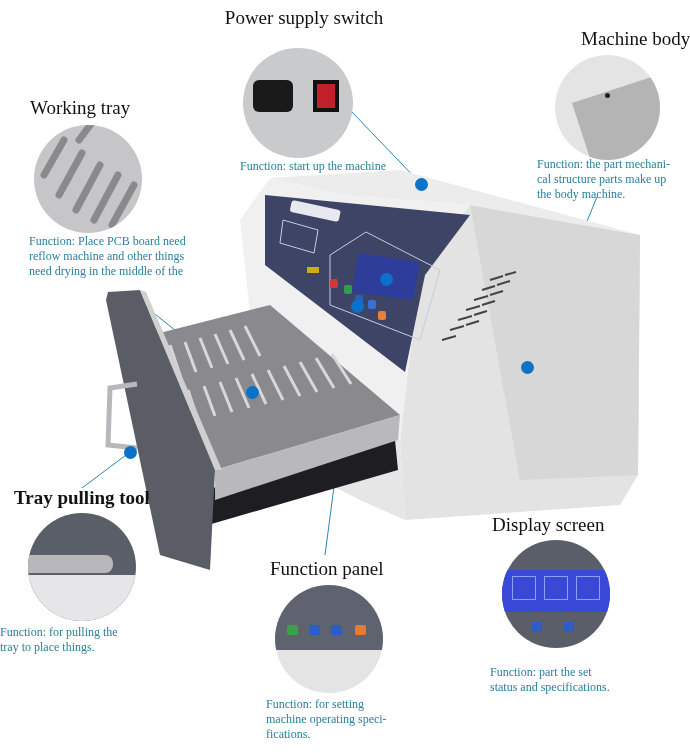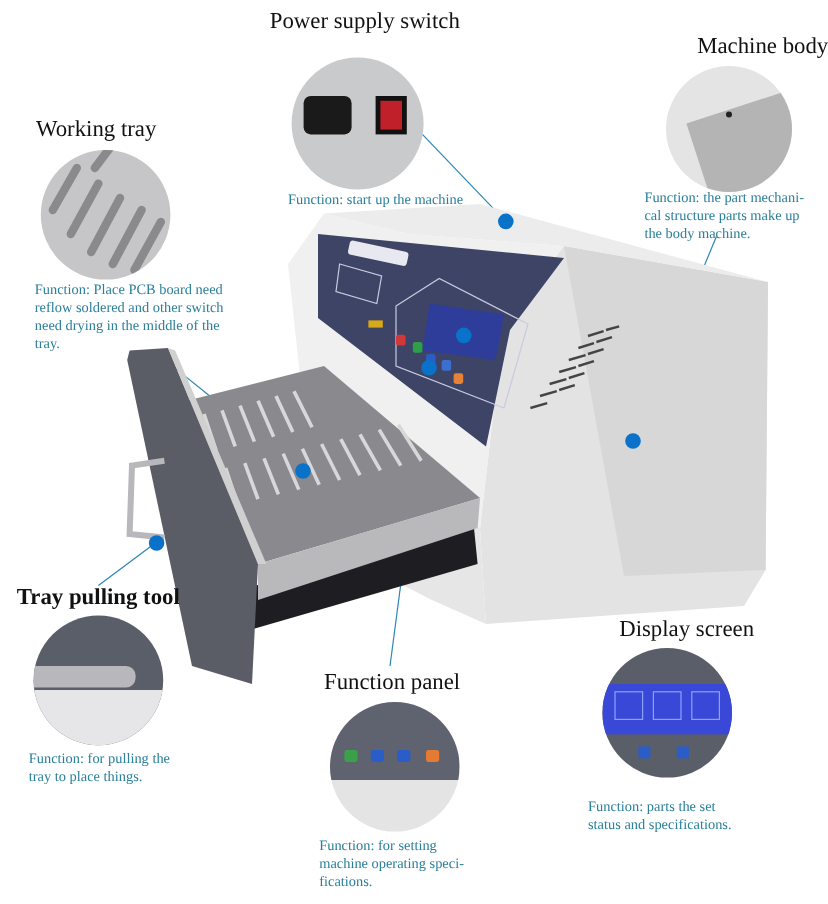--- a/index.html
+++ b/index.html
@@ -131,54 +131,53 @@
         <line x1="25" y1="70" x2="48" y2="28"></line>
       <line x1="42" y1="85" x2="66" y2="40"></line>
         <line x1="60" y1="95" x2="84" y2="50"></line>
       <line x1="78" y1="100" x2="100" y2="60"></line>
         <line x1="45" y1="15" x2="60" y2="-5"></line>
     </g>
   </svg>
 </div>
 <div class="func" style="left:12px;top:234px;margin-left:17px;">
   <div>Function: Place PCB board need</div>
-  <div>reflow soldered and other switch</div>
+  <div>reflow machine and other things</div>
   <div>need drying in the middle of the</div>
-  <div>tray.</div>
 </div>
 
 <div class="title" style="left:14px;top:488px;font-weight:bold;">Tray pulling tool</div>
 <div class="circle" style="left:28px;top:513px;width:108px;height:108px;background:#5a5e68;">
   <div style="position:absolute;left:0;top:42px;width:85px;height:18px;background:#b8b8bc;border-radius:0 8px 8px 0;"></div>
   <div style="position:absolute;left:0;top:62px;width:108px;height:50px;background:#e6e6e8;"></div>
 </div>
-<div class="func" style="left:24px;top:625px;">
+<div class="func" style="left:0;top:625px;">
   <div>Function: for pulling the</div>
   <div>tray to place things.</div>
 </div>
 
 <div class="title" style="left:270px;top:559px;">Function panel</div>
 <div class="circle" style="left:275px;top:585px;width:108px;height:108px;background:#e4e4e4;">
   <div style="position:absolute;left:0;top:0;width:108px;height:65px;background:#5f6370;"></div>
   <div style="position:absolute;left:12px;top:40px;width:11px;height:10px;background:#3aa04a;border-radius:2px;"></div>
   <div style="position:absolute;left:34px;top:40px;width:11px;height:10px;background:#2a5dc8;border-radius:2px;"></div>
   <div style="position:absolute;left:56px;top:40px;width:11px;height:10px;background:#2a5dc8;border-radius:2px;"></div>
   <div style="position:absolute;left:80px;top:40px;width:11px;height:10px;background:#e57a32;border-radius:2px;"></div>
 </div>
 <div class="func" style="left:266px;top:697px;">
   <div>Function: for setting</div>
   <div>machine operating speci-</div>
   <div>fications.</div>
 </div>
 
-<div class="title" style="left:492px;top:515px;margin-left:24px;">Display screen</div>
+<div class="title" style="left:492px;top:515px;">Display screen</div>
 <div class="circle" style="left:502px;top:540px;width:108px;height:108px;background:#5a5e68;">
   <div style="position:absolute;left:0;top:30px;width:108px;height:42px;background:#3a48d8;"></div>
   <div style="position:absolute;left:10px;top:36px;width:22px;height:22px;border:1px solid #8fa0ff;"></div>
   <div style="position:absolute;left:42px;top:36px;width:22px;height:22px;border:1px solid #8fa0ff;"></div>
   <div style="position:absolute;left:74px;top:36px;width:22px;height:22px;border:1px solid #8fa0ff;"></div>
   <div style="position:absolute;left:30px;top:82px;width:10px;height:10px;background:#2a5dc8;"></div>
   <div style="position:absolute;left:62px;top:82px;width:10px;height:10px;background:#2a5dc8;"></div>
 </div>
 <div class="func" style="left:490px;top:665px;">
-  <div>Function: parts the set</div>
+  <div>Function: part the set</div>
   <div>status and specifications.</div>
 </div>
 
 </body></html>

